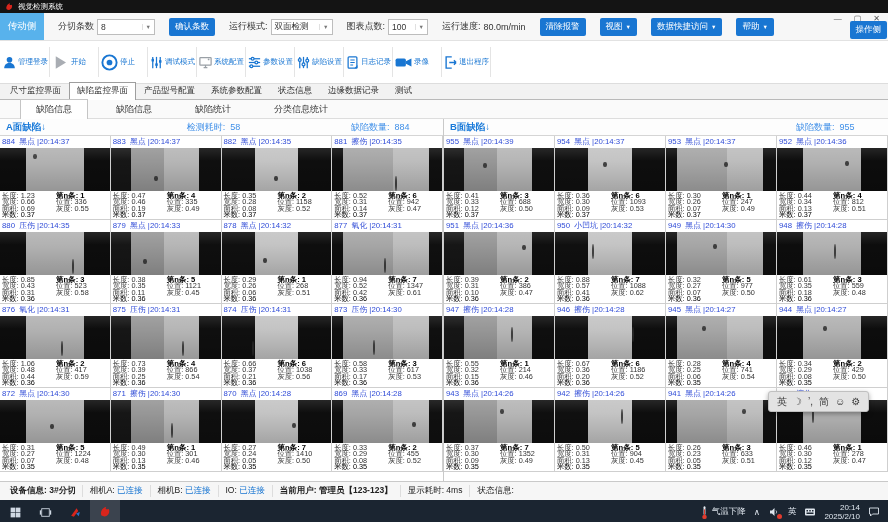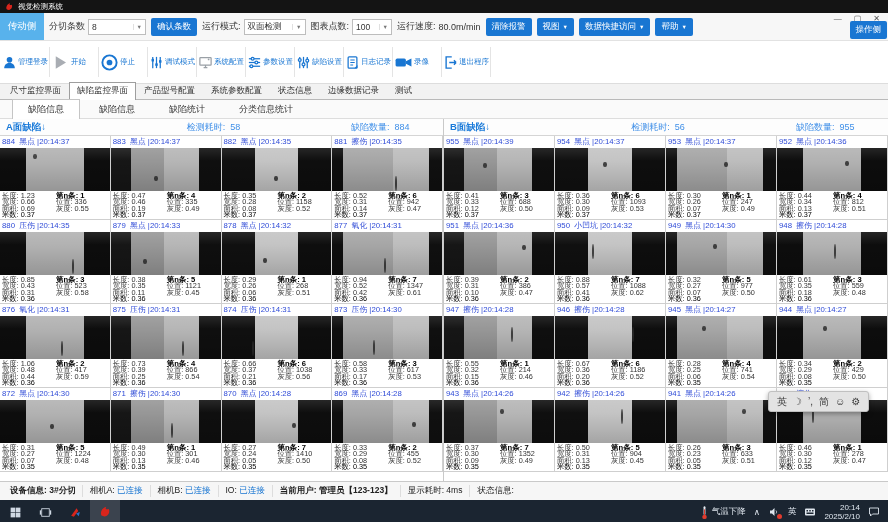--- a/index.html
+++ b/index.html
@@ -1,21 +1,21 @@
 <!DOCTYPE html>
 <html><head>
 <meta charset="utf-8">
 <style>
   html,body{margin:0;padding:0;overflow:hidden}
   body{width:888px;height:522px;position:relative;background:#fff;font-family:"Liberation Sans",sans-serif;-webkit-font-smoothing:antialiased}
   
   .titlebar{height:13px;background:#141414;color:#fff;display:flex;align-items:center;gap:4px;padding:0 5px;font-size:7.5px}
   .logo{width:9px;height:9px;display:inline-block}
   
-  .toolbar1{height:27px;background:#f7f7f7;border-bottom:1px solid #e2e2e2;display:flex;align-items:center;gap:5px;position:relative;font-size:9px;color:#333}
+  .toolbar1{height:27px;background:#f7f7f7;border-bottom:1px solid #e2e2e2;display:flex;align-items:center;gap:14px;position:relative;font-size:9px;color:#333}
   .btn-sideL{height:100%;width:44px;background:#58b2ec;color:#fff;display:flex;align-items:center;justify-content:center;font-size:9.5px;cursor:pointer}
   .fld{display:flex;align-items:center;gap:3px;white-space:nowrap}
   .sel,.inp{border:1px solid #bdbdbd;background:#fff;height:16px;display:flex;align-items:center;padding:0 3px;font-size:8.5px;box-sizing:border-box}
   .sel .arr{margin-left:auto;color:#777;font-size:5.5px;padding-left:3px;border-left:1px solid #e0e0e0}
   .inp{width:148px}
   .inp input{border:none;outline:none;width:100%;font-size:8.5px;font-family:inherit;background:transparent}
   .btn-blue{background:#1976d2;color:#fff;border-radius:2px;padding:3px 6px;font-size:8.5px;white-space:nowrap;cursor:pointer;display:flex;align-items:center;gap:3px}
   .btn-blue .arr{font-size:5.5px}
   .bold{font-weight:normal}
   .win-controls{position:absolute;top:1px;right:8px;display:flex;gap:12px;color:#555;font-size:8px}
@@ -24,21 +24,21 @@
   
   .toolbar2{height:42px;display:flex;align-items:center;background:#fff;border-bottom:1px solid #ddd;padding-left:2px}
   .action{width:46px;display:flex;align-items:center;gap:1px;cursor:pointer}
   .action svg{width:19px;height:19px}
   .action .lbl{font-size:7.5px;color:#1976d2;white-space:nowrap}
   .vdiv{width:1px;height:30px;background:#e4e4e4;margin:0 1px}
   
   .tabs1{height:16px;background:#f2f2f2;border-bottom:1px solid #b9b9b9;display:flex;align-items:flex-end;padding-left:2px;font-size:8.5px;color:#333;box-sizing:border-box}
   .tab1{padding:2px 7px 2px;border:1px solid transparent;border-bottom:none;cursor:pointer;white-space:nowrap}
   .tab1.active{background:#fff;border-color:#9e9e9e;margin-bottom:-1px;padding-bottom:3px}
-  .tabs2{height:19px;background:#fafafa;border-bottom:1px solid #ddd;display:flex;align-items:center;padding-left:12px;gap:4px;font-size:9px;color:#333;box-sizing:border-box}
+  .tabs2{height:19px;background:#fafafa;border-bottom:1px solid #ddd;display:flex;align-items:center;padding-left:20px;gap:13px;font-size:9px;color:#333;box-sizing:border-box}
   .tab2{padding:3px 15px;cursor:pointer;white-space:nowrap}
   .tab2.active{background:#fff;border:1px solid #c5c5c5}
   
   .panels{height:362px;display:flex;background:#fff}
   .panel{width:448px;box-sizing:border-box;border-right:1px solid #c9c9c9;display:flex;flex-direction:column}
   .panel:last-child{border-right:none}
   .panel-hd{height:16px;display:flex;align-items:center;padding:0 6px;border-bottom:1px solid #d5d5d5;font-size:9px;background:#fdfdfd}
   .panel-title{color:#1a7ad9;font-weight:bold;font-size:9.5px;flex:1.1}
   .panel-elapsed{flex:1;color:#3f8fe8}
   .panel-count{color:#3f8fe8;min-width:86px;text-align:left;white-space:nowrap}
@@ -569,21 +569,20 @@
               <div>位置: 455</div>
               <div>灰度: 0.52</div>
             </div>
           </div>
         </div>
       </div>
   </div>
   <div class="panel">
     <div class="panel-hd">
       <span class="panel-title">B面缺陷↓</span>
-      <span class="panel-elapsed"><span>检测耗时:</span>&nbsp; <span>56</span></span>
       <span class="panel-count"><span>缺陷数量:</span>&nbsp; <span>955</span></span>
     </div>
     <div class="grid">
         <div class="cell">
           <div class="cell-hd">955&nbsp; 黑点 |20:14:39</div>
           <div class="cell-img v3">
             <i class="mark" style="left:35%;top:34%;width:4px;height:5px"></i>
           </div>
           <div class="cell-meta">
             <div class="mcol">

